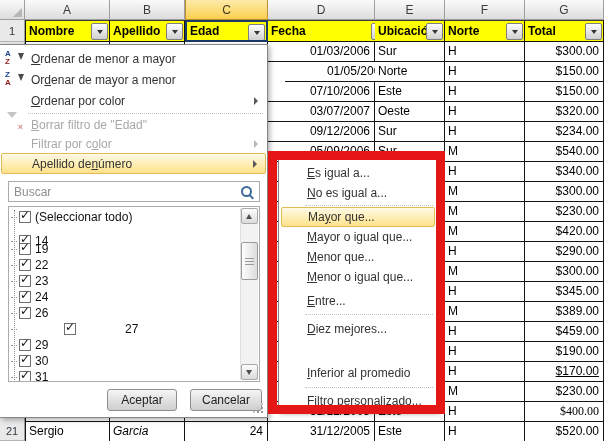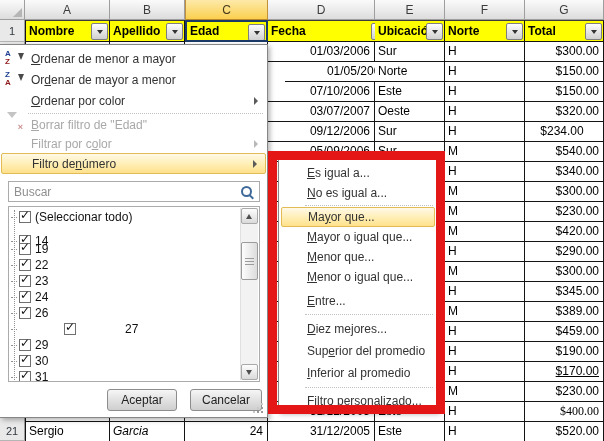--- a/index.html
+++ b/index.html
@@ -221,21 +221,21 @@
       <div class="cell ar" style="left: 268px; top: 102px; width: 107px;">03/07/2007</div>
       <div class="cell al" style="left: 375px; top: 102px; width: 70px;">Oeste</div>
       <div class="cell al" style="left: 445px; top: 102px; width: 80px;">H</div>
       <div class="cell ar" style="left: 525px; top: 102px; width: 79px;">$320.00</div>
       <div class="cell al" style="left: 25px; top: 122px; width: 85px; border-left: 1px solid rgb(20, 20, 20);"></div>
       <div class="cell al" style="left: 110px; top: 122px; width: 75px;"></div>
       <div class="cell ar" style="left: 185px; top: 122px; width: 83px;"></div>
       <div class="cell ar" style="left: 268px; top: 122px; width: 107px;">09/12/2006</div>
       <div class="cell al" style="left: 375px; top: 122px; width: 70px;">Sur</div>
       <div class="cell al" style="left: 445px; top: 122px; width: 80px;">H</div>
-      <div class="cell ar" style="left: 525px; top: 122px; width: 79px; text-align: center;">$234.00</div>
+      <div class="cell ar" style="left: 525px; top: 122px; width: 79px;">$234.00</div>
       <div class="cell al" style="left: 25px; top: 142px; width: 85px; border-left: 1px solid rgb(20, 20, 20);"></div>
       <div class="cell al" style="left: 110px; top: 142px; width: 75px;"></div>
       <div class="cell ar" style="left: 185px; top: 142px; width: 83px;"></div>
       <div class="cell ar" style="left: 268px; top: 142px; width: 107px;">05/09/2006</div>
       <div class="cell al" style="left: 375px; top: 142px; width: 70px;">Sur</div>
       <div class="cell al" style="left: 445px; top: 142px; width: 80px;">M</div>
       <div class="cell ar" style="left: 525px; top: 142px; width: 79px;">$540.00</div>
       <div class="cell al" style="left: 25px; top: 162px; width: 85px; border-left: 1px solid rgb(20, 20, 20);"></div>
       <div class="cell al" style="left: 110px; top: 162px; width: 75px;"></div>
       <div class="cell ar" style="left: 185px; top: 162px; width: 83px;"></div>
@@ -370,21 +370,21 @@
         <span class="u">B</span>
         <span>orrar filtro de "Edad"</span>
     </div>
     <div class="mi dis" style="top:89px;height:19px">
       <span>Filtrar por c</span>
         <span class="u">o</span>
         <span>lor</span>
       <span class="sub-arr"></span>
     </div>
     <div class="mi hl" style="top:108px">
-      <span>Filtro de </span>
+      <span>Apellido de </span>
         <span class="u">n</span>
         <span>úmero</span>
       <span class="sub-arr"></span>
     </div>
 
     <div class="searchbox">
       <span class="ph">Buscar</span>
       <span class="mag"></span>
     </div>
 
@@ -484,25 +484,20 @@
       <span></span>
         <span class="u">E</span>
         <span>ntre...</span>
     </div>
     <div class="ssep" style="top:155px"></div>
     <div class="smi" style="top:160px">
       <span></span>
         <span class="u">D</span>
         <span>iez mejores...</span>
     </div>
-    <div class="smi" style="top:182px">
-      <span>Sup</span>
-        <span class="u">e</span>
-        <span>rior del promedio</span>
-    </div>
     <div class="smi" style="top:204px">
       <span></span>
         <span class="u">I</span>
         <span>nferior al promedio</span>
     </div>
     <div class="ssep" style="top:228px"></div>
     <div class="smi" style="top:232px">
       <span>Filtro personali</span>
         <span class="u">z</span>
         <span>ado...</span>

